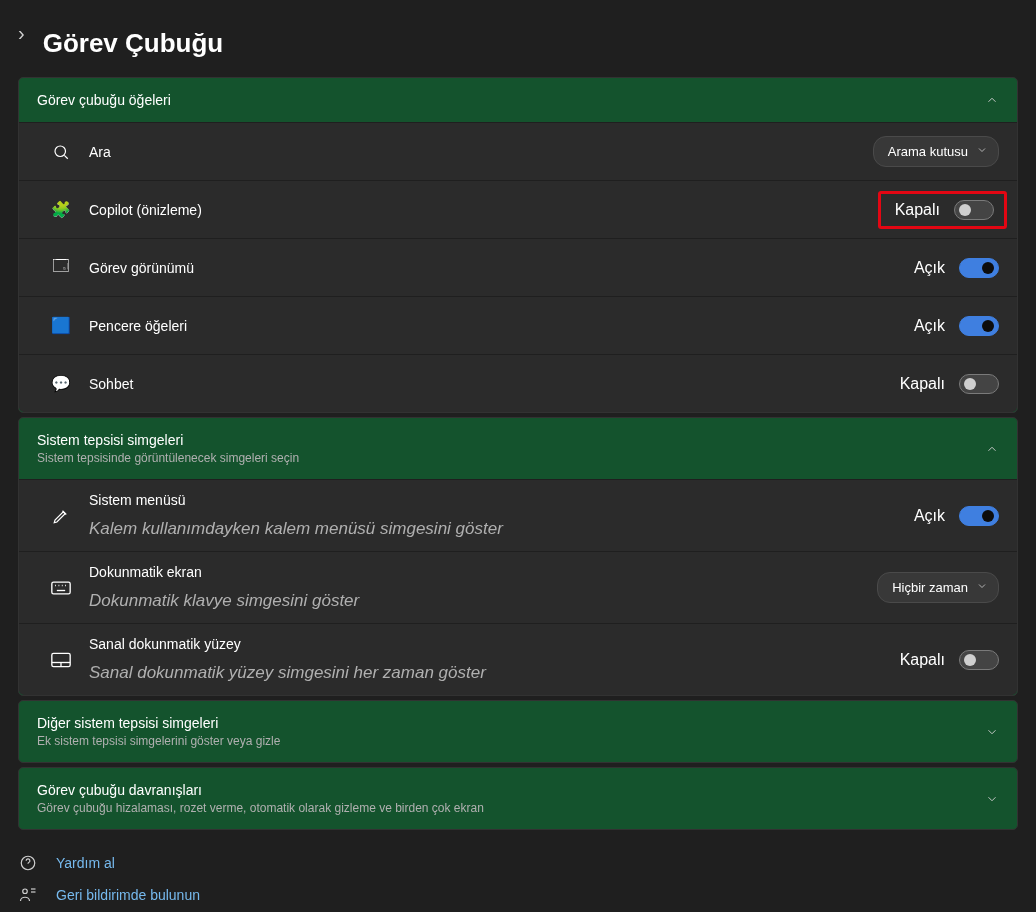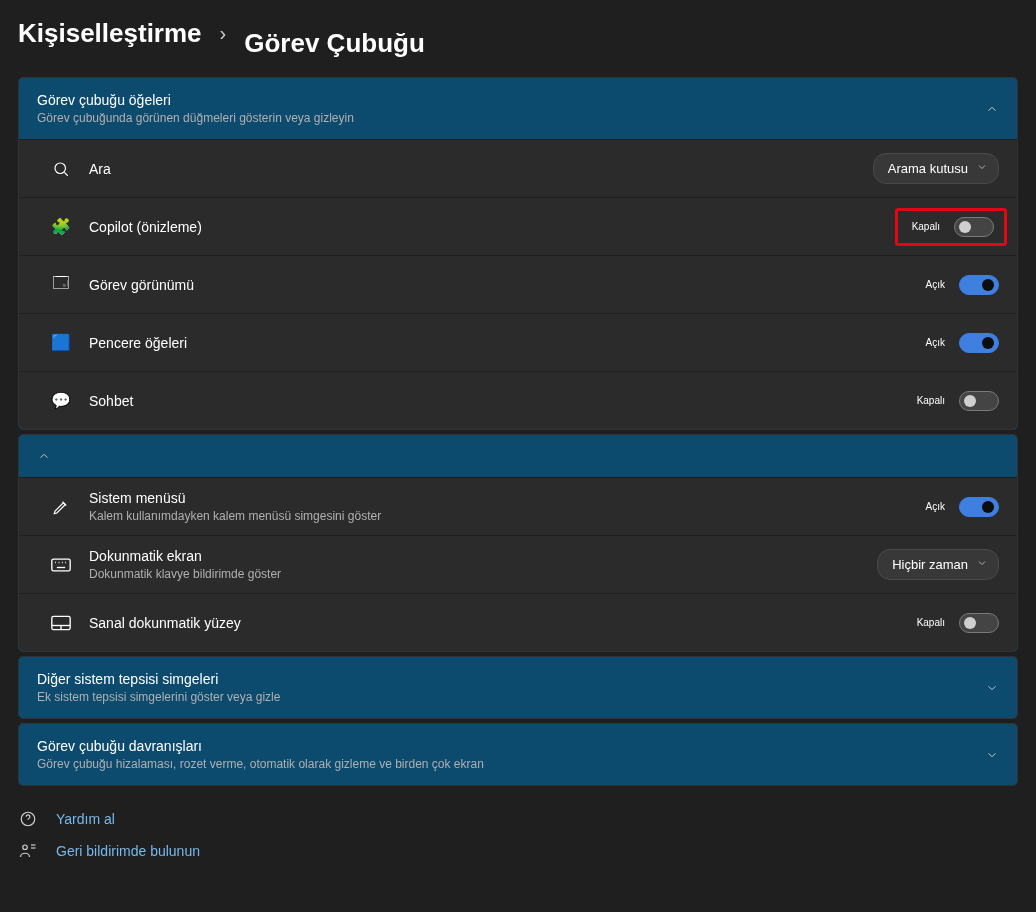--- a/index.html
+++ b/index.html
@@ -30,21 +30,21 @@
   .breadcrumb .current {
     font-size: 26px;
     font-weight: 600;
     color: #ffffff;
     margin-top: 20px;
   }
   .content {
     padding: 0 18px;
   }
   .panel {
-    background: #0c4a6e;
+    background: #14532d;
     border: 1px solid #323232;
     border-radius: 5px;
     margin-bottom: 4px;
   }
   .panel-header {
     display: flex;
     align-items: center;
     justify-content: space-between;
     padding: 14px 18px;
     cursor: pointer;
@@ -70,23 +70,23 @@
   .row .icon-slot {
     position: absolute;
     left: 28px;
     width: 28px;
     display: flex;
     align-items: center;
     justify-content: center;
   }
   .row .label-block { flex: 1; display: flex; flex-direction: column; justify-content: flex-start; padding: 12px 0;}
   .row .row-label { font-size: 14px; color: #ffffff; }
-  .row .row-sub { font-size: 12px; color: #b0b0b0; margin-top: 3px; }
+  .row .row-sub { font-size: 17px; color: #b0b0b0; margin-top: 11px; font-style: italic; }
   .row .controls { display: flex; align-items: center; gap: 14px; }
-  .state-text { font-size: 10px; color: #ffffff; }
+  .state-text { font-size: 16px; color: #ffffff; }
   .toggle {
     width: 40px; height: 20px; border-radius: 10px;
     position: relative;
     background: #444444;
     border: 1px solid #7a7a7a;
   }
   .toggle.on { background: #3f7fe0; border-color: #3f7fe0; }
   .toggle .knob {
     position: absolute;
     width: 12px; height: 12px; border-radius: 50%;
@@ -142,32 +142,30 @@
   svg { stroke: currentColor; fill: none; stroke-width: 1.6; }
 
   .row:last-child { border-bottom-left-radius:5px; border-bottom-right-radius:5px; }
   .panel.collapsed .panel-header { }
   .panel + .panel { margin-top: 4px; }
 </style>
 </head>
 <body>
 
 <div class="breadcrumb">
-  <span class="parent">Kişiselleştirme</span>
   <span class="sep">›</span>
   <span class="current">Görev Çubuğu</span>
 </div>
 
 <div class="content">
 
   <div class="panel">
     <div class="panel-header">
       <div class="titles">
         <div class="panel-title">Görev çubuğu öğeleri</div>
-        <div class="panel-sub">Görev çubuğunda görünen düğmeleri gösterin veya gizleyin</div>
       </div>
       <span class="chev">
         <svg width="14" height="14" viewBox="0 0 24 24">
             <polyline points="6 15 12 9 18 15"></polyline>
           </svg>
       </span>
     </div>
 
     <div class="row-group">
 
@@ -244,20 +242,24 @@
           <div class="toggle">
               <div class="knob"></div>
             </div>
         </div>
       </div>
     </div>
   </div>
 
   <div class="panel">
     <div class="panel-header">
+      <div class="titles">
+        <div class="panel-title">Sistem tepsisi simgeleri</div>
+        <div class="panel-sub">Sistem tepsisinde görüntülenecek simgeleri seçin</div>
+      </div>
       <span class="chev">
         <svg width="14" height="14" viewBox="0 0 24 24">
             <polyline points="6 15 12 9 18 15"></polyline>
           </svg>
       </span>
     </div>
 
     <div class="row-group">
       <div class="row">
         <span class="icon-slot">
@@ -284,21 +286,21 @@
               <rect x="1" y="1" width="22" height="14" rx="2"></rect>
               <line x1="5" y1="5" x2="6" y2="5"></line>
               <line x1="9" y1="5" x2="10" y2="5"></line>
               <line x1="13" y1="5" x2="14" y2="5"></line>
               <line x1="17" y1="5" x2="18" y2="5"></line>
               <line x1="7" y1="11" x2="17" y2="11"></line>
             </svg>
         </span>
         <div class="label-block">
           <div class="row-label">Dokunmatik ekran</div>
-          <div class="row-sub">Dokunmatik klavye bildirimde göster</div>
+          <div class="row-sub">Dokunmatik klavye simgesini göster</div>
         </div>
         <div class="controls">
           <div class="dropdown">
             <span>Hiçbir zaman</span>
             <span class="dd-chev">
               <svg width="12" height="12" viewBox="0 0 24 24">
                   <polyline points="6 9 12 15 18 9"></polyline>
                 </svg>
             </span>
           </div>
@@ -308,20 +310,21 @@
       <div class="row">
         <span class="icon-slot">
           <svg width="20" height="16" viewBox="0 0 24 18">
               <rect x="1" y="1" width="22" height="16" rx="2"></rect>
               <line x1="1" y1="12" x2="23" y2="12"></line>
               <line x1="12" y1="12" x2="12" y2="17"></line>
             </svg>
         </span>
         <div class="label-block">
           <div class="row-label">Sanal dokunmatik yüzey</div>
+          <div class="row-sub">Sanal dokunmatik yüzey simgesini her zaman göster</div>
         </div>
         <div class="controls">
           <span class="state-text">Kapalı</span>
           <div class="toggle">
               <div class="knob"></div>
             </div>
         </div>
       </div>
     </div>
   </div>

